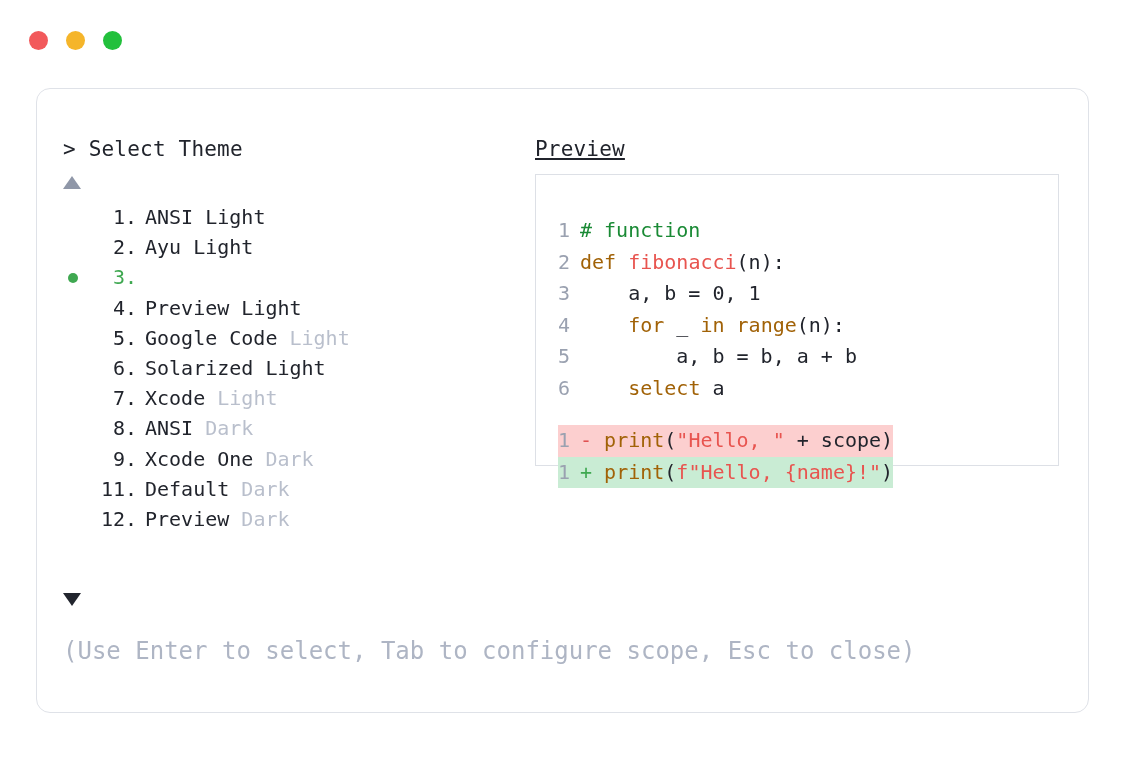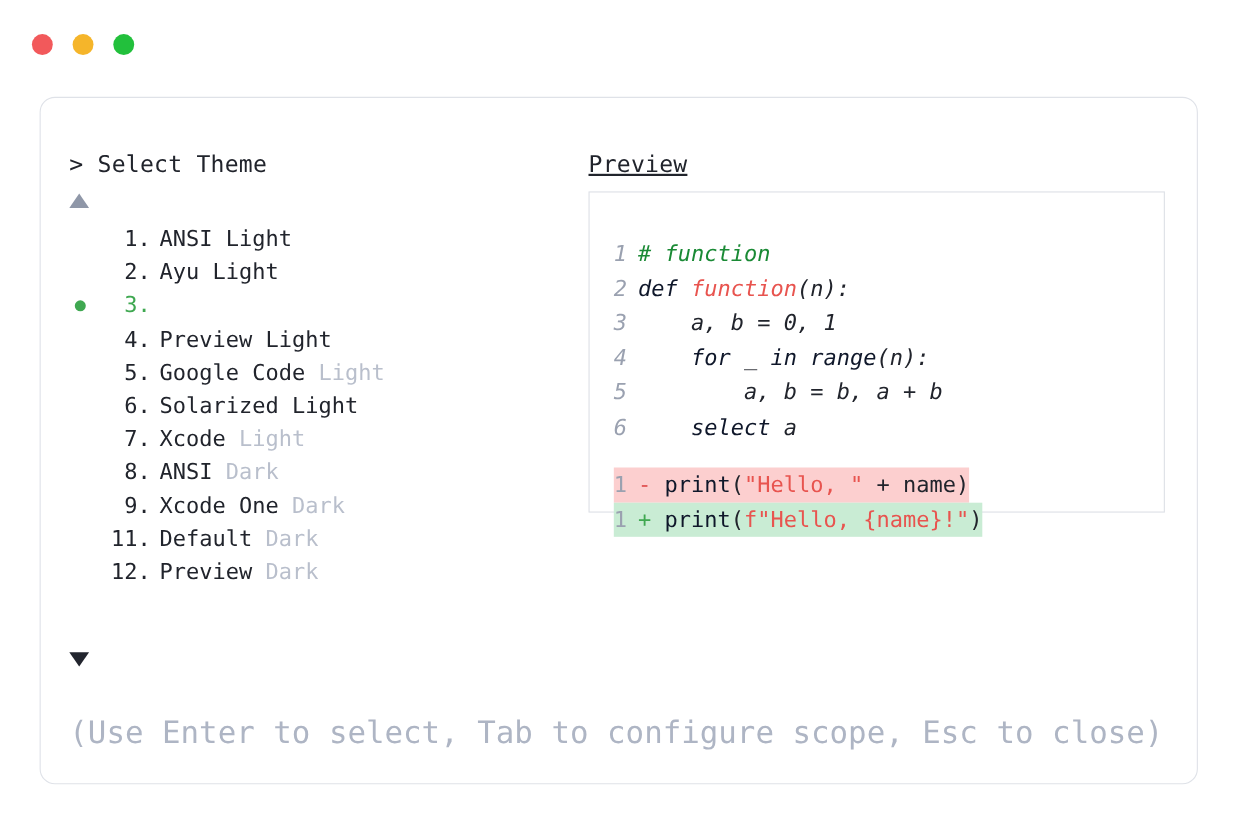--- a/index.html
+++ b/index.html
@@ -136,21 +136,20 @@
     left: 22px;
     top: 40px;
     right: 10px;
   }
   .code-line {
     height: 31.5px;
     line-height: 31.5px;
     font-size: 20px;
     white-space: pre;
     color: #21242c;
-    font-style: italic;
   }
   .gutter {
     display: inline-block;
     width: 22px;
     text-align: left;
     color: #9aa1b0;
   }
   .code-spacer { height: 21px; }
 
   .diff-line {
@@ -161,31 +160,31 @@
     color: #21242c;
     width: fit-content;
   }
   .diff-del { background: #fccfcf; }
   .diff-add { background: #c9ecd4; }
   .diff-mark-del { color: #e05252; }
   .diff-mark-add { color: #3fa851; }
 
   
   .tok-comment { color: #1a8a35; }
-  .tok-keyword { color: #0f172a; }
+  .tok-keyword { color: #a16207; }
   .tok-func    { color: #e8544f; }
   .tok-string  { color: #e8544f; }
   .tok-plain   { color: #21242c; }
 
   
   .footer-hint {
     position: absolute;
     left: 26px;
-    top: 560px;
-    font-size: 28px;
+    top: 548px;
+    font-size: 24px;
     color: #aeb5c4;
     white-space: pre;
   }
 </style>
 </head>
 <body>
 
 <div class="window-dots">
   <div class="dot dot-close"></div>
   <div class="dot dot-min"></div>
@@ -210,25 +209,25 @@
       <div class="theme-row"><span class="theme-index">7.</span><span class="theme-name"><span>Xcode</span> <span class="theme-variant muted">Light</span></span></div>
       <div class="theme-row"><span class="theme-index">8.</span><span class="theme-name"><span>ANSI</span> <span class="theme-variant muted">Dark</span></span></div>
       <div class="theme-row"><span class="theme-index">9.</span><span class="theme-name"><span>Xcode One</span> <span class="theme-variant muted">Dark</span></span></div>
       <div class="theme-row"><span class="theme-index">11.</span><span class="theme-name"><span>Default</span> <span class="theme-variant muted">Dark</span></span></div>
       <div class="theme-row"><span class="theme-index">12.</span><span class="theme-name"><span>Preview</span> <span class="theme-variant muted">Dark</span></span></div>
     </div>
 
   <div class="preview-box">
     <div class="code-area" id="code-area">
         <div class="code-line"><span class="gutter">1</span><span class="tok-comment"># function</span></div>
-        <div class="code-line"><span class="gutter">2</span><span class="tok-keyword">def </span><span class="tok-func">function</span><span class="tok-plain">(n):</span></div>
+        <div class="code-line"><span class="gutter">2</span><span class="tok-keyword">def </span><span class="tok-func">fibonacci</span><span class="tok-plain">(n):</span></div>
         <div class="code-line"><span class="gutter">3</span><span class="tok-plain">    a, b = 0, 1</span></div>
         <div class="code-line"><span class="gutter">4</span><span class="tok-plain">    </span><span class="tok-keyword">for</span><span class="tok-plain"> _ </span><span class="tok-keyword">in range</span><span class="tok-plain">(n):</span></div>
         <div class="code-line"><span class="gutter">5</span><span class="tok-plain">        a, b = b, a + b</span></div>
         <div class="code-line"><span class="gutter">6</span><span class="tok-plain">    </span><span class="tok-keyword">select</span><span class="tok-plain"> a</span></div>
         <div class="code-spacer"></div>
-        <div class="diff-line diff-del"><span class="gutter">1</span><span class="diff-mark-del">-</span> <span class="tok-keyword">print</span><span class="tok-plain">(</span><span class="tok-string">"Hello, "</span><span class="tok-plain"> + name)</span></div>
+        <div class="diff-line diff-del"><span class="gutter">1</span><span class="diff-mark-del">-</span> <span class="tok-keyword">print</span><span class="tok-plain">(</span><span class="tok-string">"Hello, "</span><span class="tok-plain"> + scope)</span></div>
         <div class="diff-line diff-add"><span class="gutter">1</span><span class="diff-mark-add">+</span> <span class="tok-keyword">print</span><span class="tok-plain">(</span><span class="tok-string">f"Hello, {name}!"</span><span class="tok-plain">)</span></div>
       </div>
   </div>
 
   <div class="footer-hint">(Use Enter to select, Tab to configure scope, Esc to close)</div>
 </div>
 
 </body></html>

